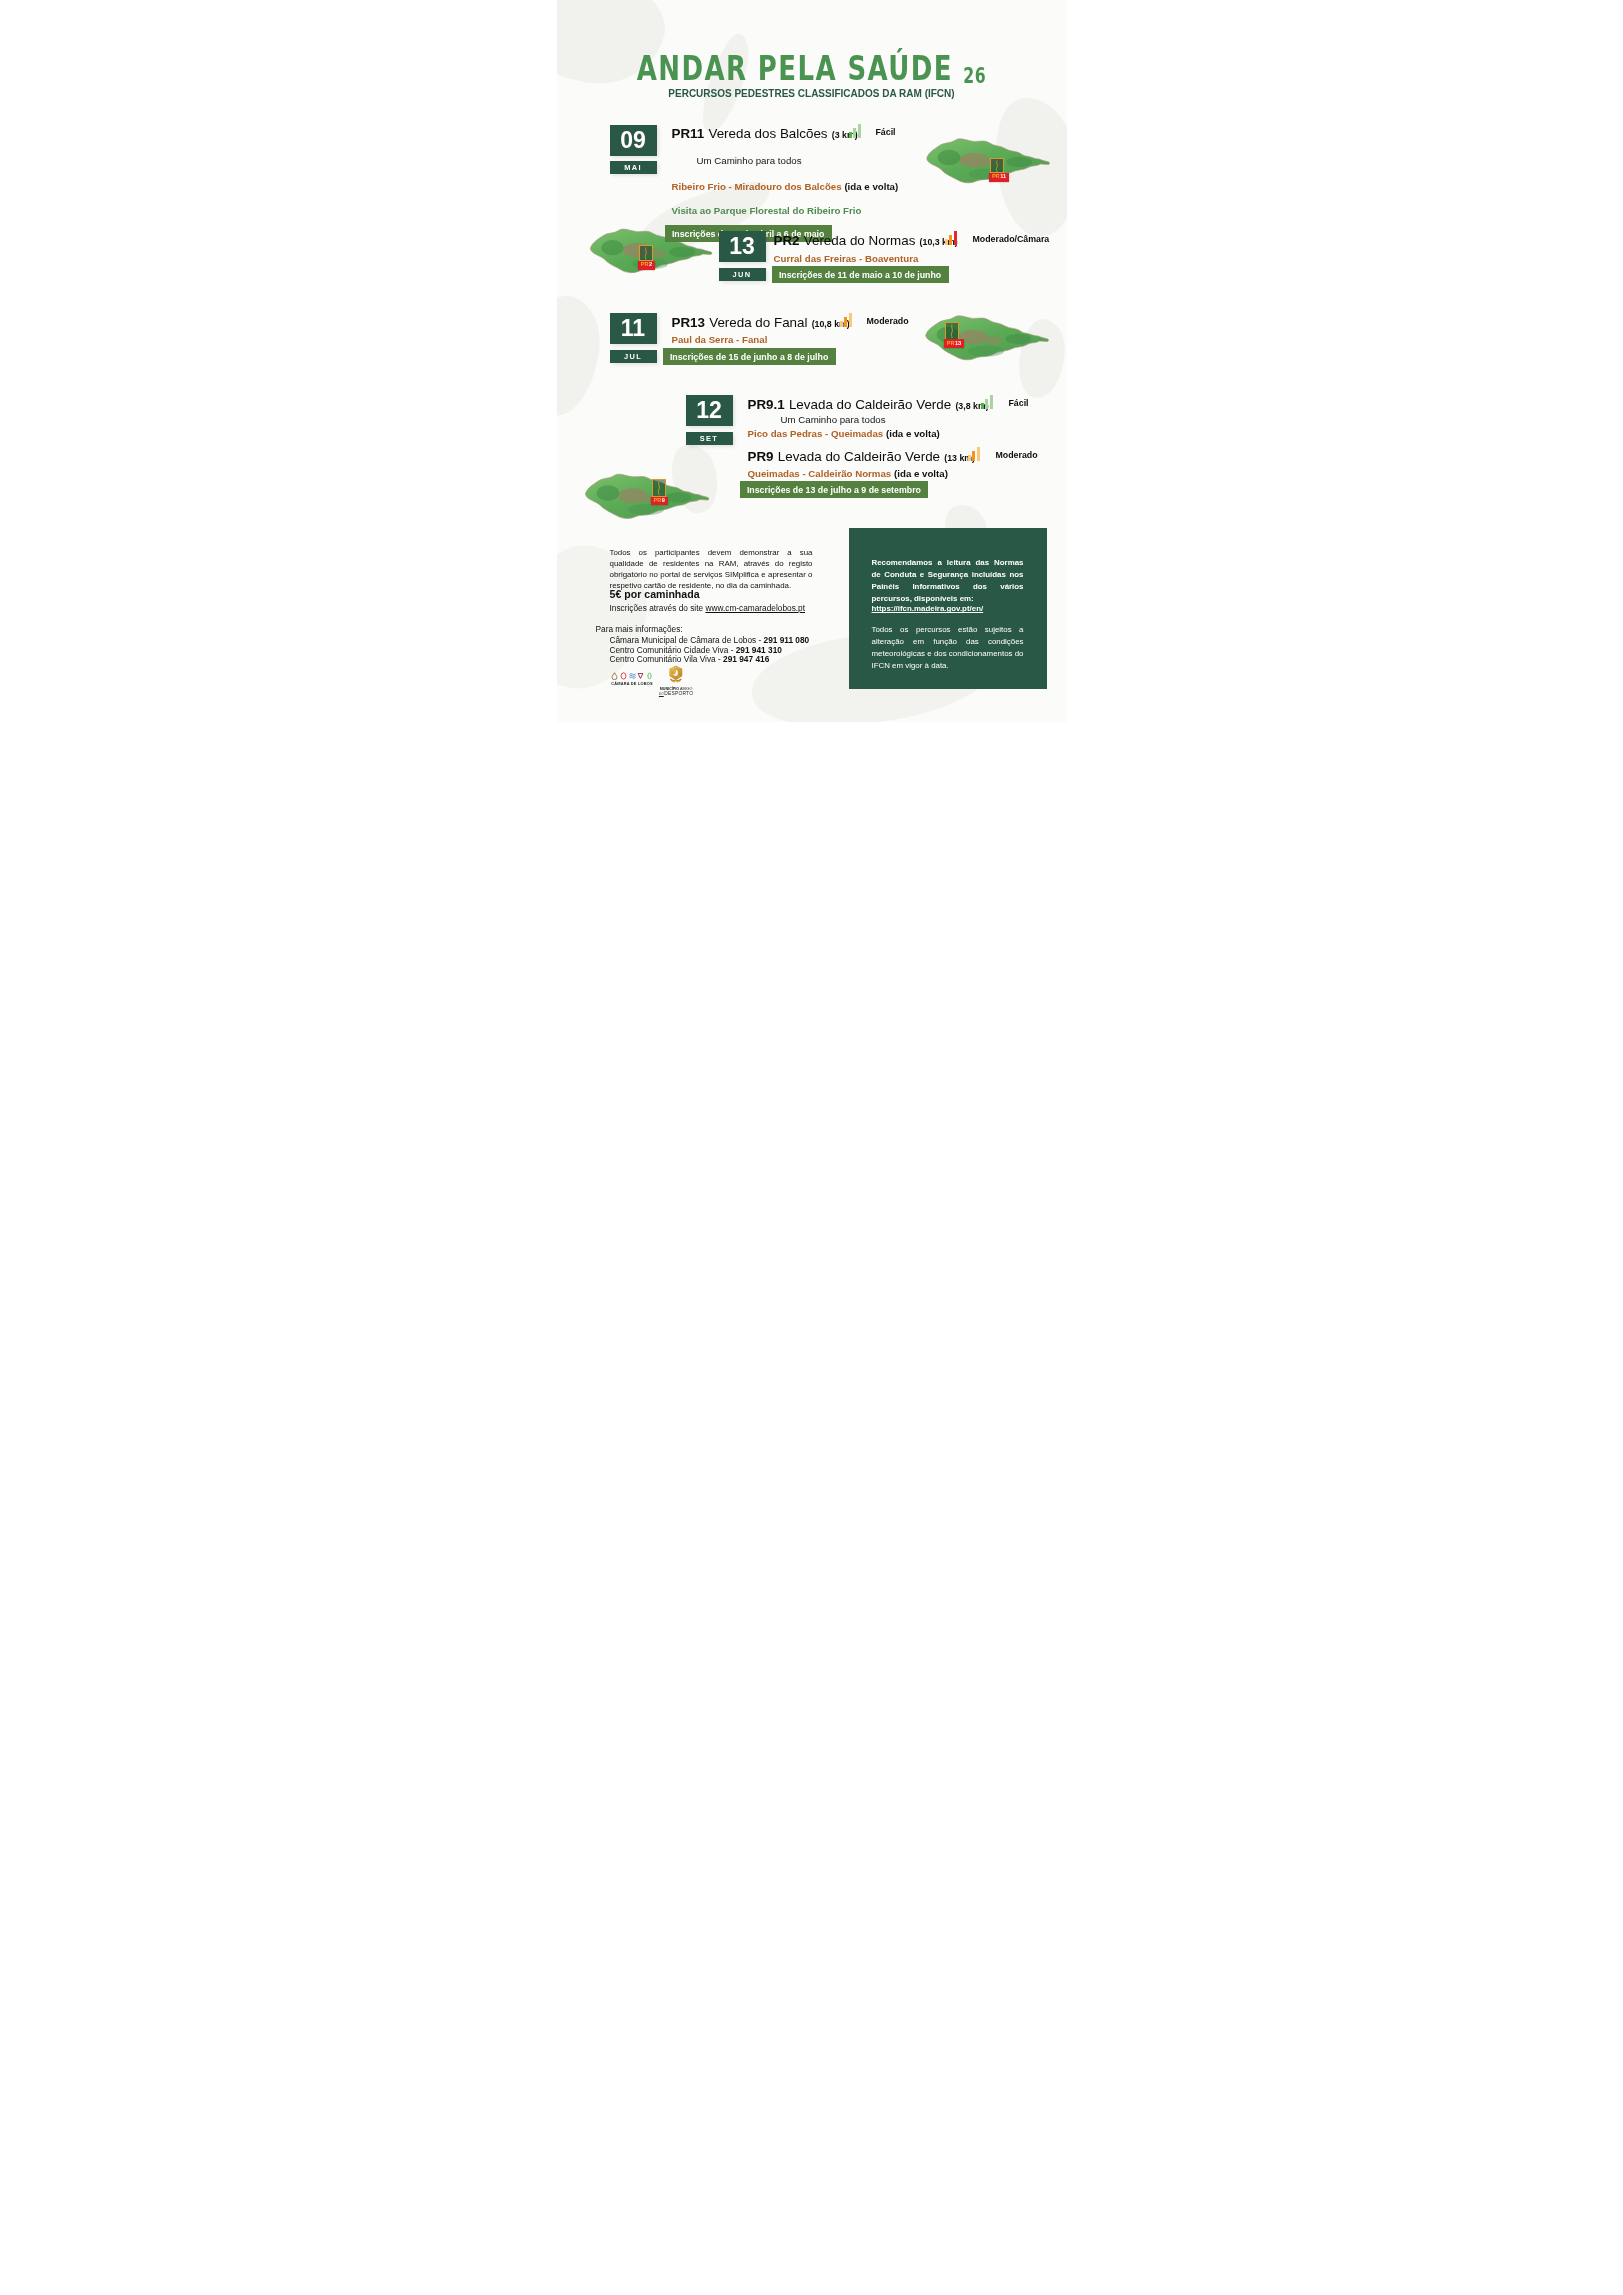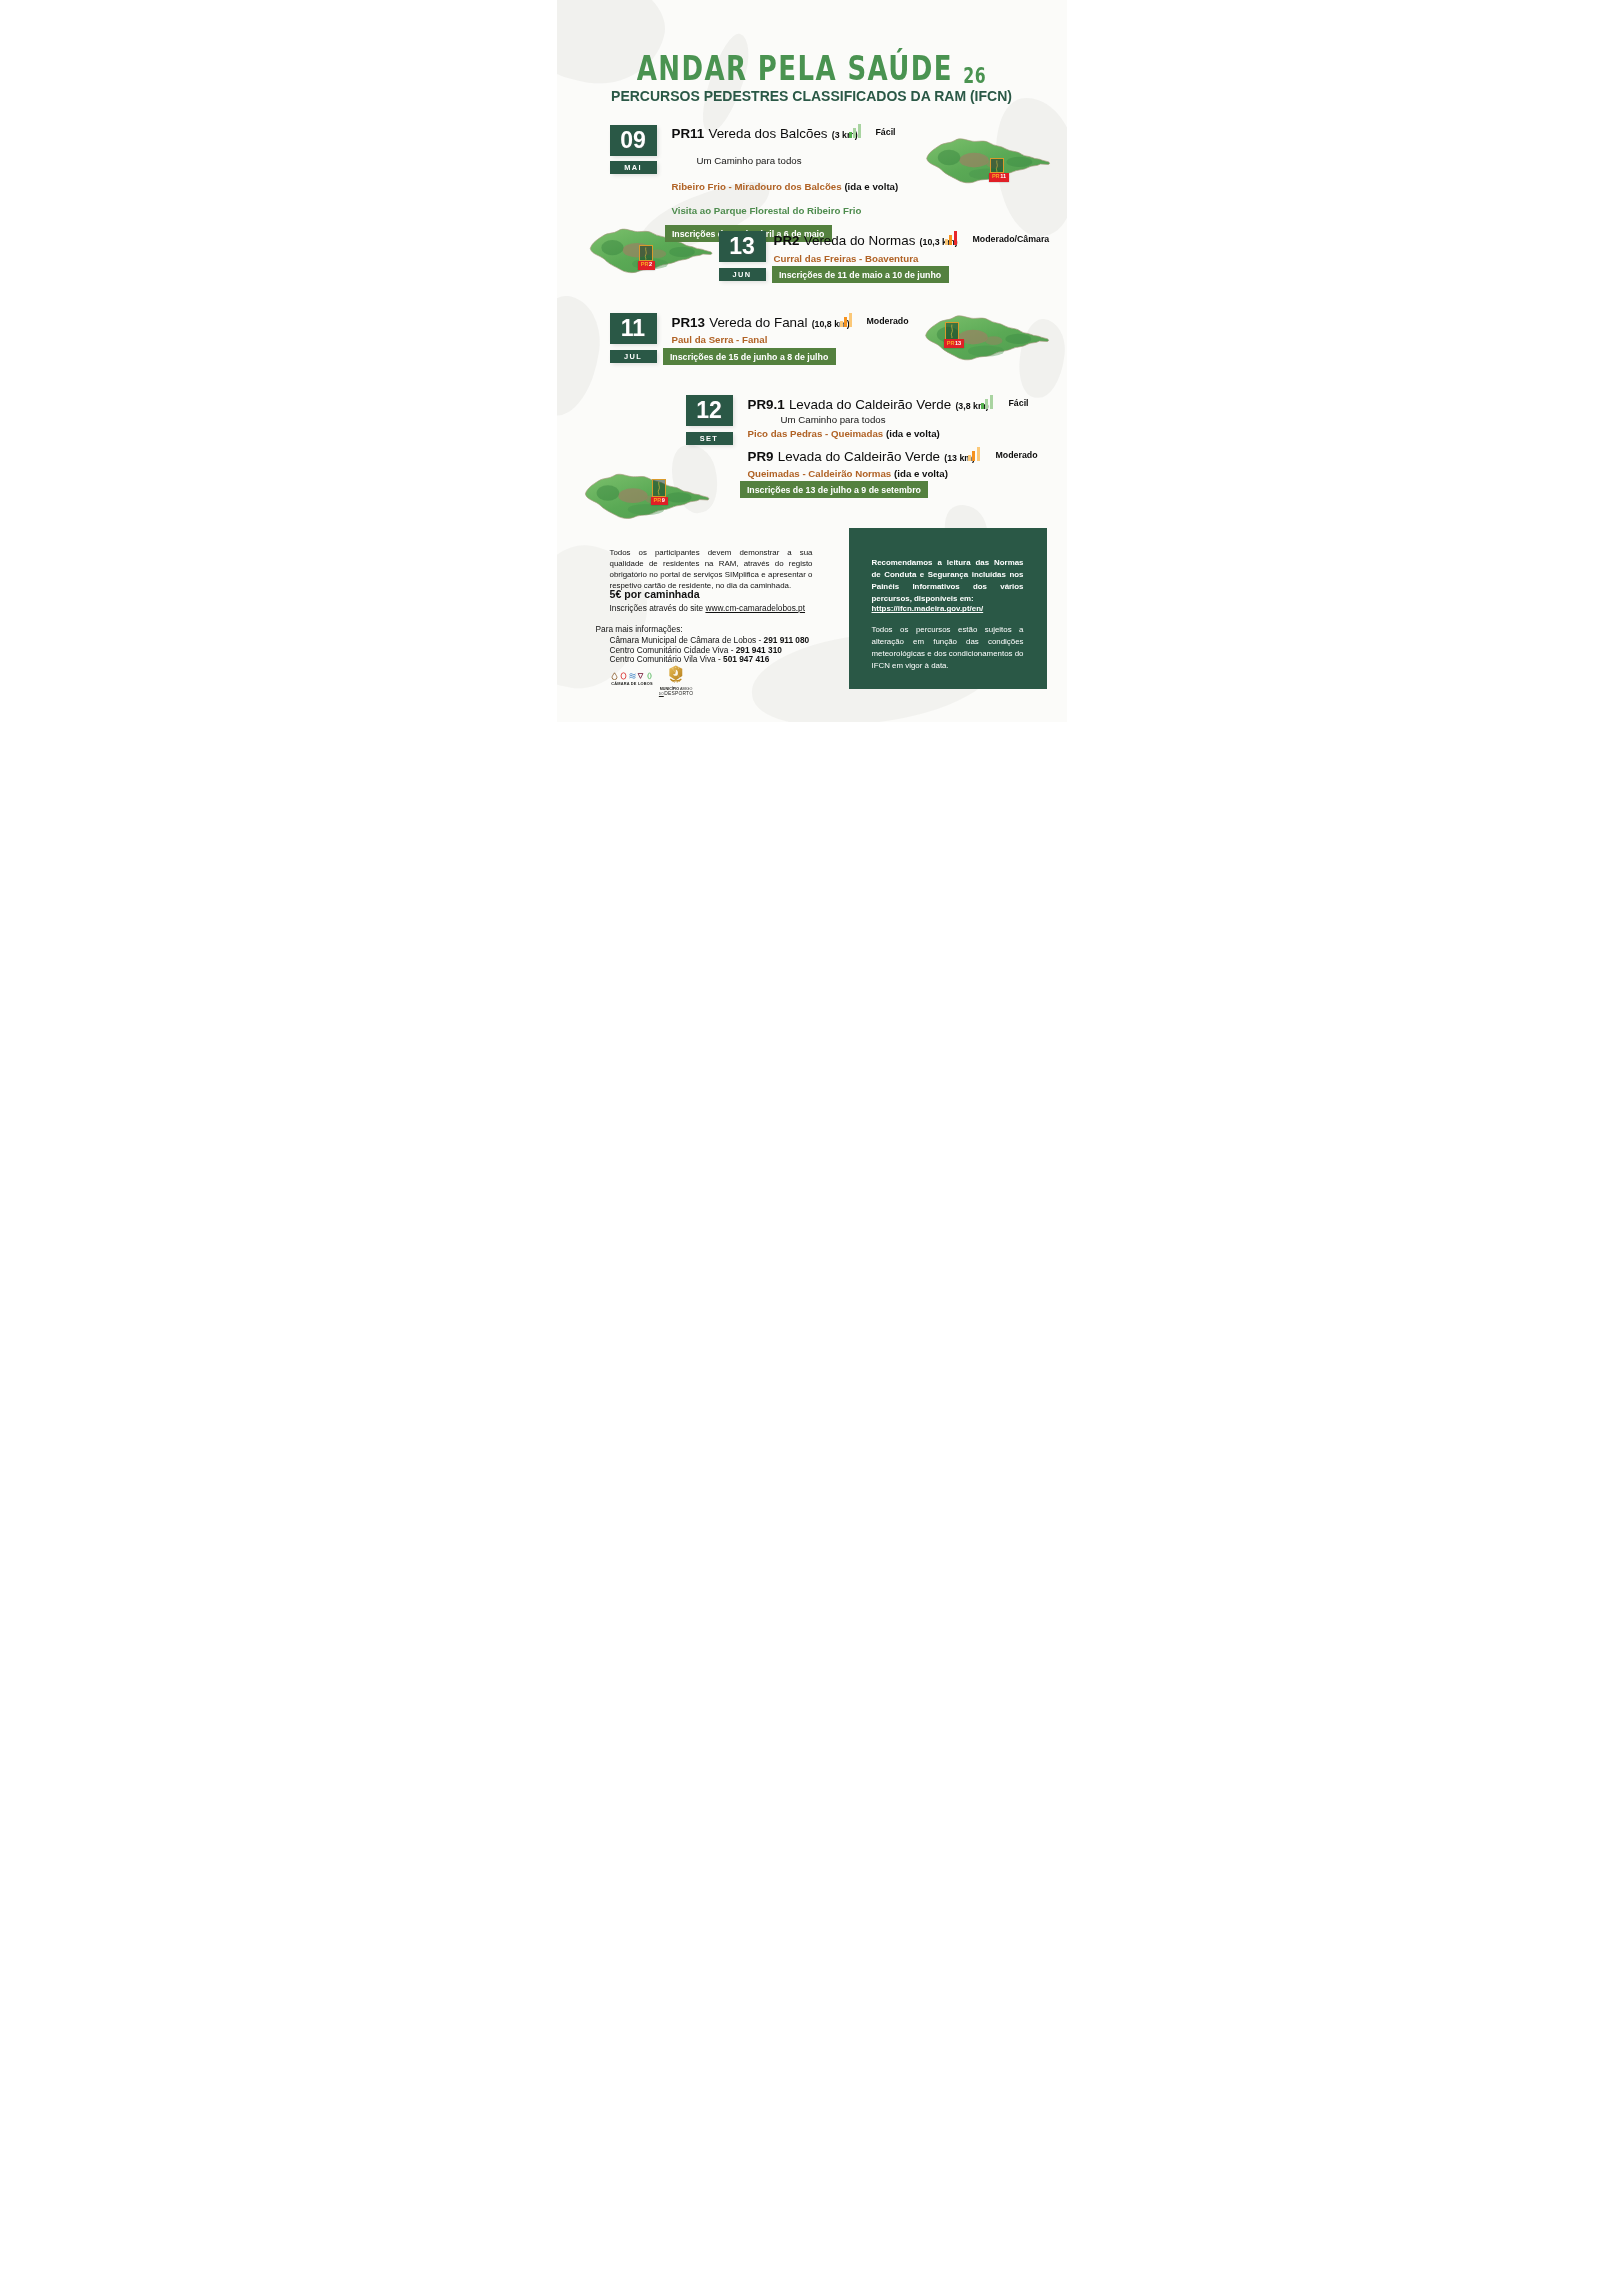--- a/index.html
+++ b/index.html
@@ -16,21 +16,21 @@
   .bl6{left:116px;top:444px;width:44px;height:69px;transform:rotate(-14deg);}
   .bl7{left:463px;top:319px;width:44px;height:79px;transform:rotate(6deg);}
   .bl8{left:194px;top:634px;width:250px;height:88px;transform:rotate(-7deg);opacity:.55;}
   .bl9{left:-32px;top:546px;width:120px;height:143px;transform:rotate(11deg);opacity:.5;}
   .bl10{left:389px;top:504px;width:42px;height:60px;transform:rotate(-18deg);}
   
   .title{left:0;top:48px;width:100%;text-align:center;color:#4a9351;font-weight:800;
          font-size:26px;letter-spacing:1.4px;transform:scaleY(1.32);transform-origin:top center;
          font-family:"DejaVu Sans",sans-serif;z-index:2;white-space:nowrap;}
   .title .year{font-size:15.7px;font-weight:800;display:inline-block;transform:translateY(2.8px);letter-spacing:0.5px;}
-  .subtitle{left:0;top:88px;width:100%;text-align:center;color:#2a5846;font-weight:700;font-size:14px;z-index:2;}
+  .subtitle{left:0;top:88px;width:100%;text-align:center;color:#2a5846;font-weight:700;font-size:10px;z-index:2;}
   
   .datebox,.monthbox{background:#2a5846;color:#fff;display:flex;align-items:center;justify-content:center;
                      z-index:2;box-shadow:1.9px 1.9px 4.2px rgba(0,0,0,.12);}
   .datebox{width:47px;height:30.5px;font-size:23px;font-weight:700;text-shadow:0.9px 0.9px 0.5px rgba(90,90,90,.35);}
   .monthbox{width:47px;height:13.4px;font-size:7.4px;font-weight:700;letter-spacing:1.4px;}
   .etitle{display:flex;align-items:baseline;gap:4.2px;white-space:nowrap;z-index:2;}
   .etitle .code{font-weight:800;font-size:13.4px;color:#0d0d0d;}
   .etitle .name{font-weight:500;font-size:13.4px;color:#0d0d0d;}
   .etitle .dist{font-weight:700;font-size:8.8px;color:#0d0d0d;}
   .tagline{font-size:9.7px;color:#141414;z-index:2;white-space:nowrap;}
@@ -301,21 +301,21 @@
   </div>
 
   <div class="fpara">Todos os participantes devem demonstrar a sua qualidade de residentes na RAM, através do registo obrigatório no portal de serviços SIMplifica e apresentar o respetivo cartão de residente, no dia da caminhada.</div>
   <div class="price">5€ por caminhada</div>
   <div class="siteline">
     <span>Inscrições através do site </span><a>www.cm-camaradelobos.pt</a>
   </div>
   <div class="infotitle">Para mais informações:</div>
   <div class="contact c1"><span>Câmara Municipal de Câmara de Lobos - </span><b>291 911 080</b></div>
   <div class="contact c2"><span>Centro Comunitário Cidade Viva - </span><b>291 941 310</b></div>
-  <div class="contact c3"><span>Centro Comunitário Vila Viva - </span><b>501 947 416</b></div>
+  <div class="contact c3"><span>Centro Comunitário Vila Viva - </span><b>291 947 416</b></div>
 
   <div class="notice">
     <p class="bold">Recomendamos a leitura das Normas de Conduta e Segurança incluídas nos Painéis Informativos dos vários percursos, disponíveis em:</p>
     <a>https://ifcn.madeira.gov.pt/en/</a>
     <div class="gap"></div>
     <p>Todos os percursos estão sujeitos a alteração em função das condições meteorológicas e dos condicionamentos do IFCN em vigor à data.</p>
   </div>
 
   <div class="logo-cdl">
     <div class="shapes">

